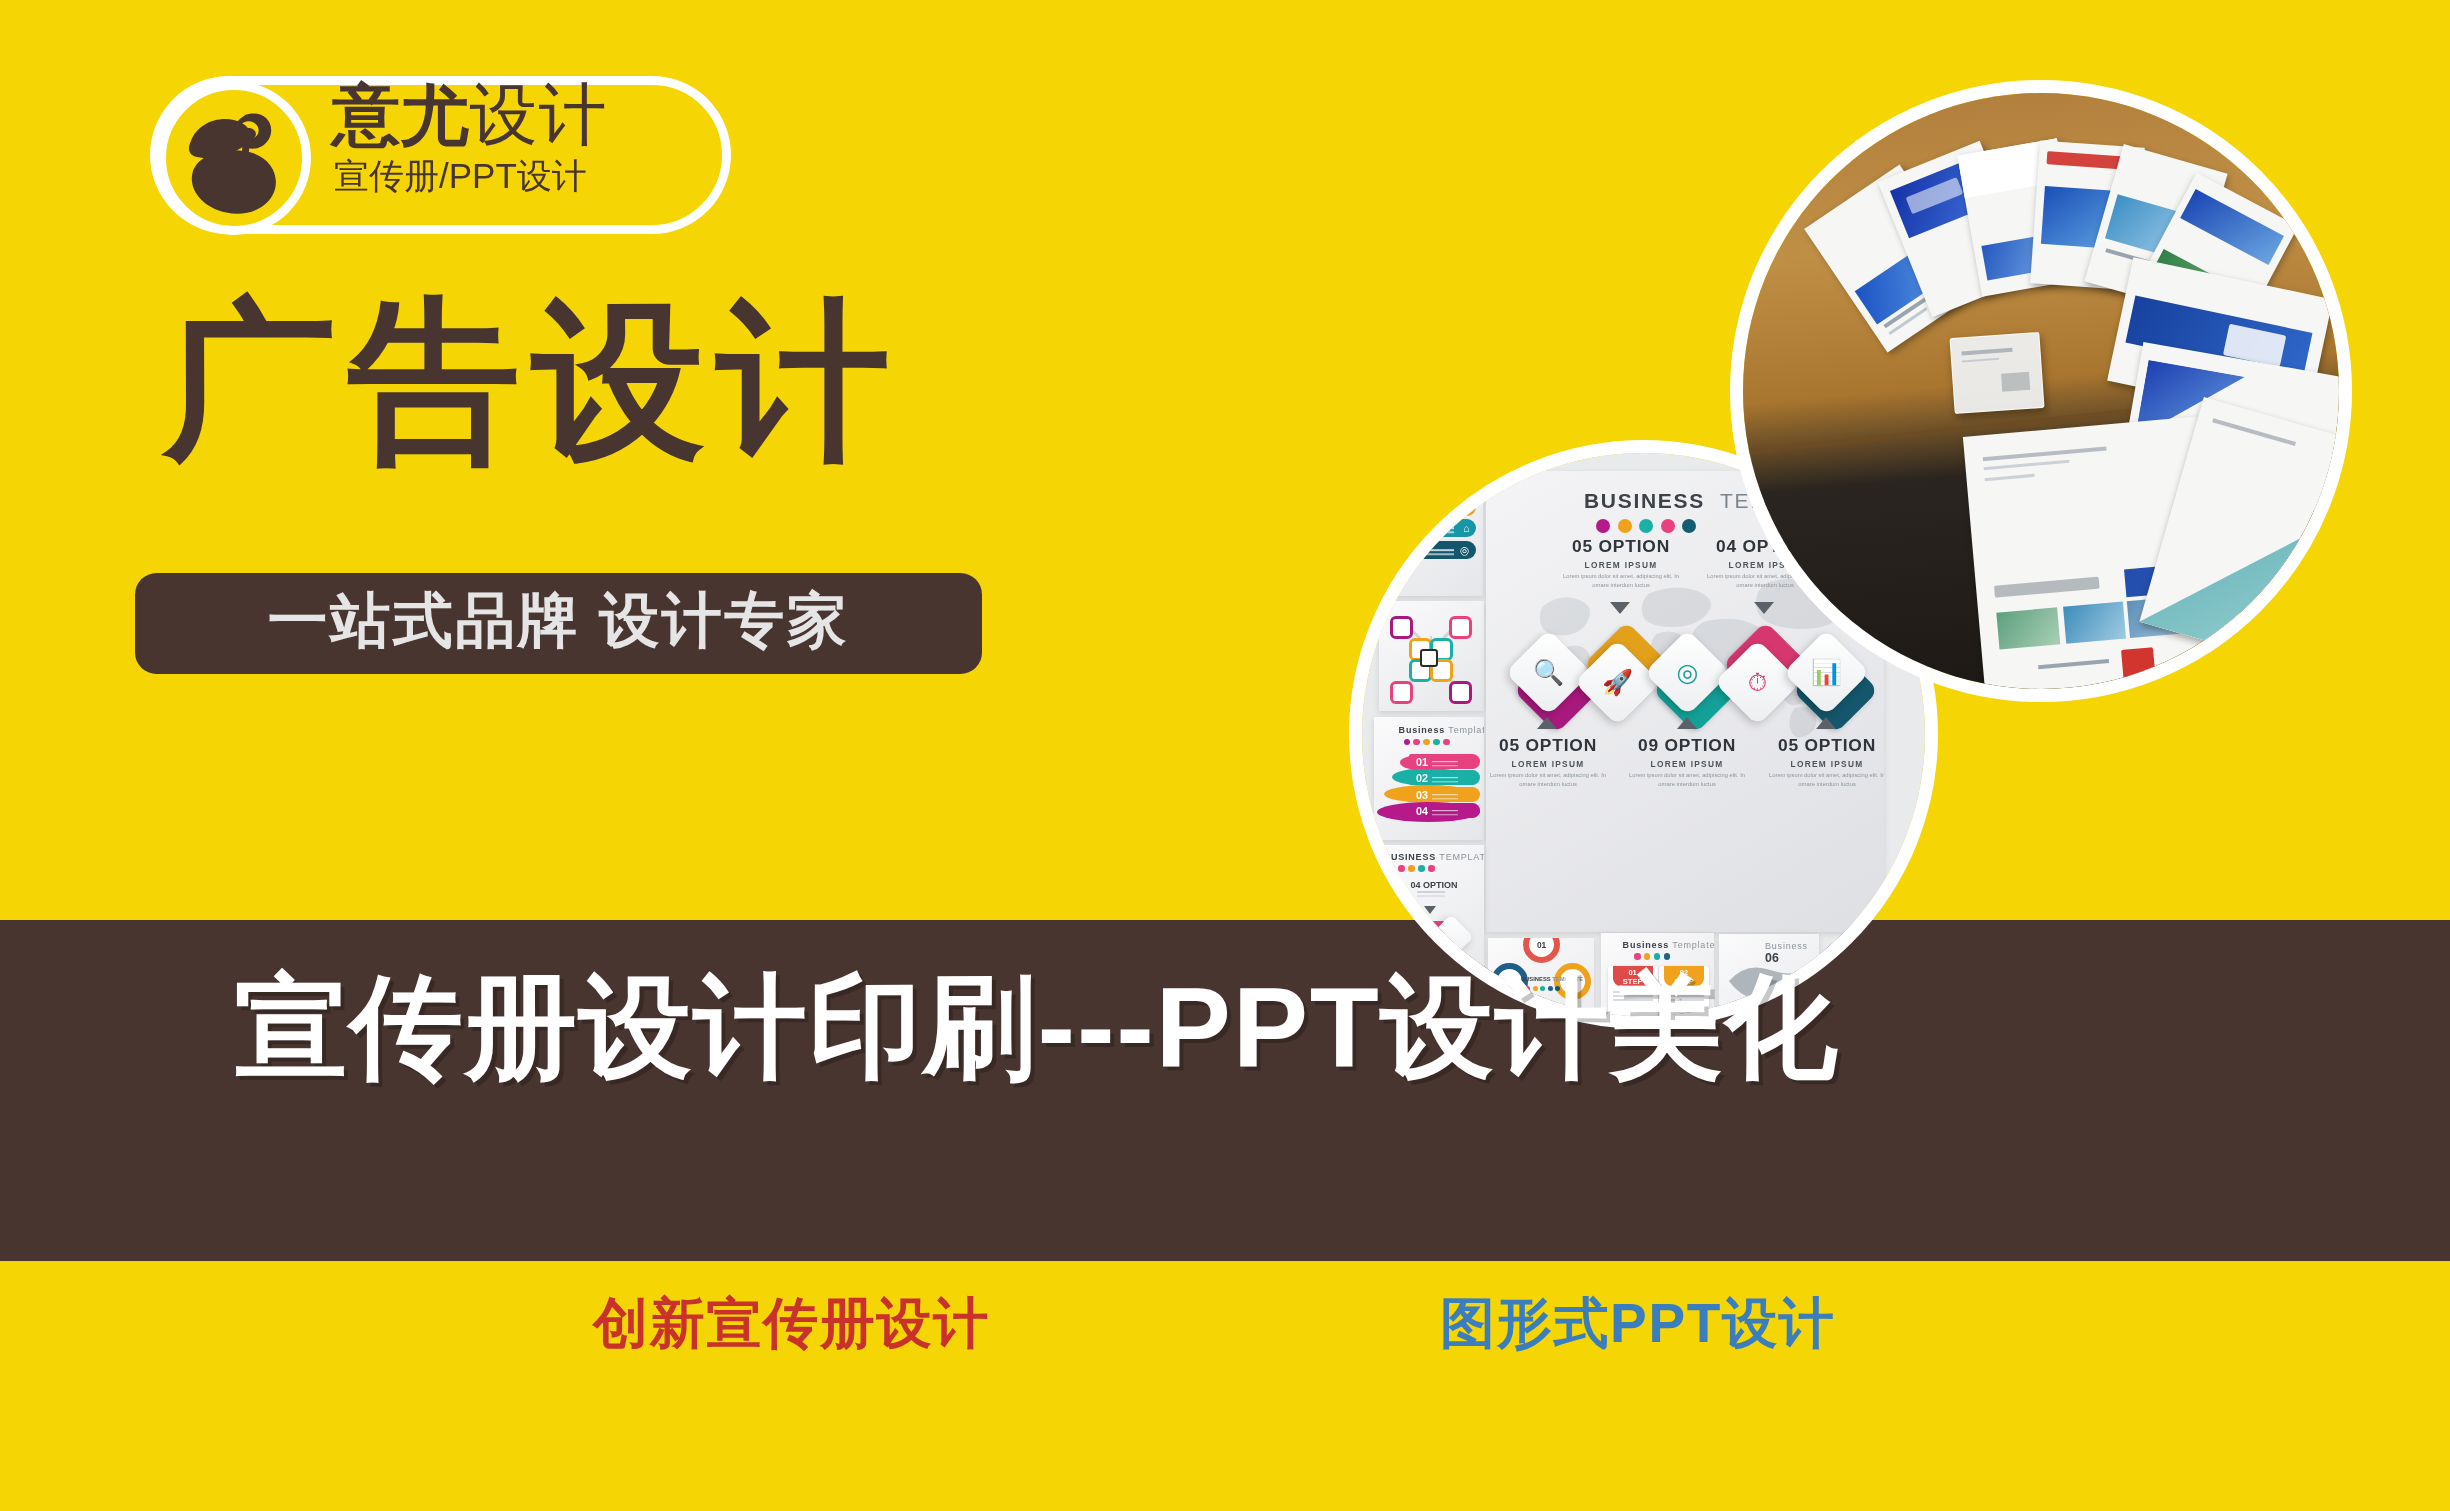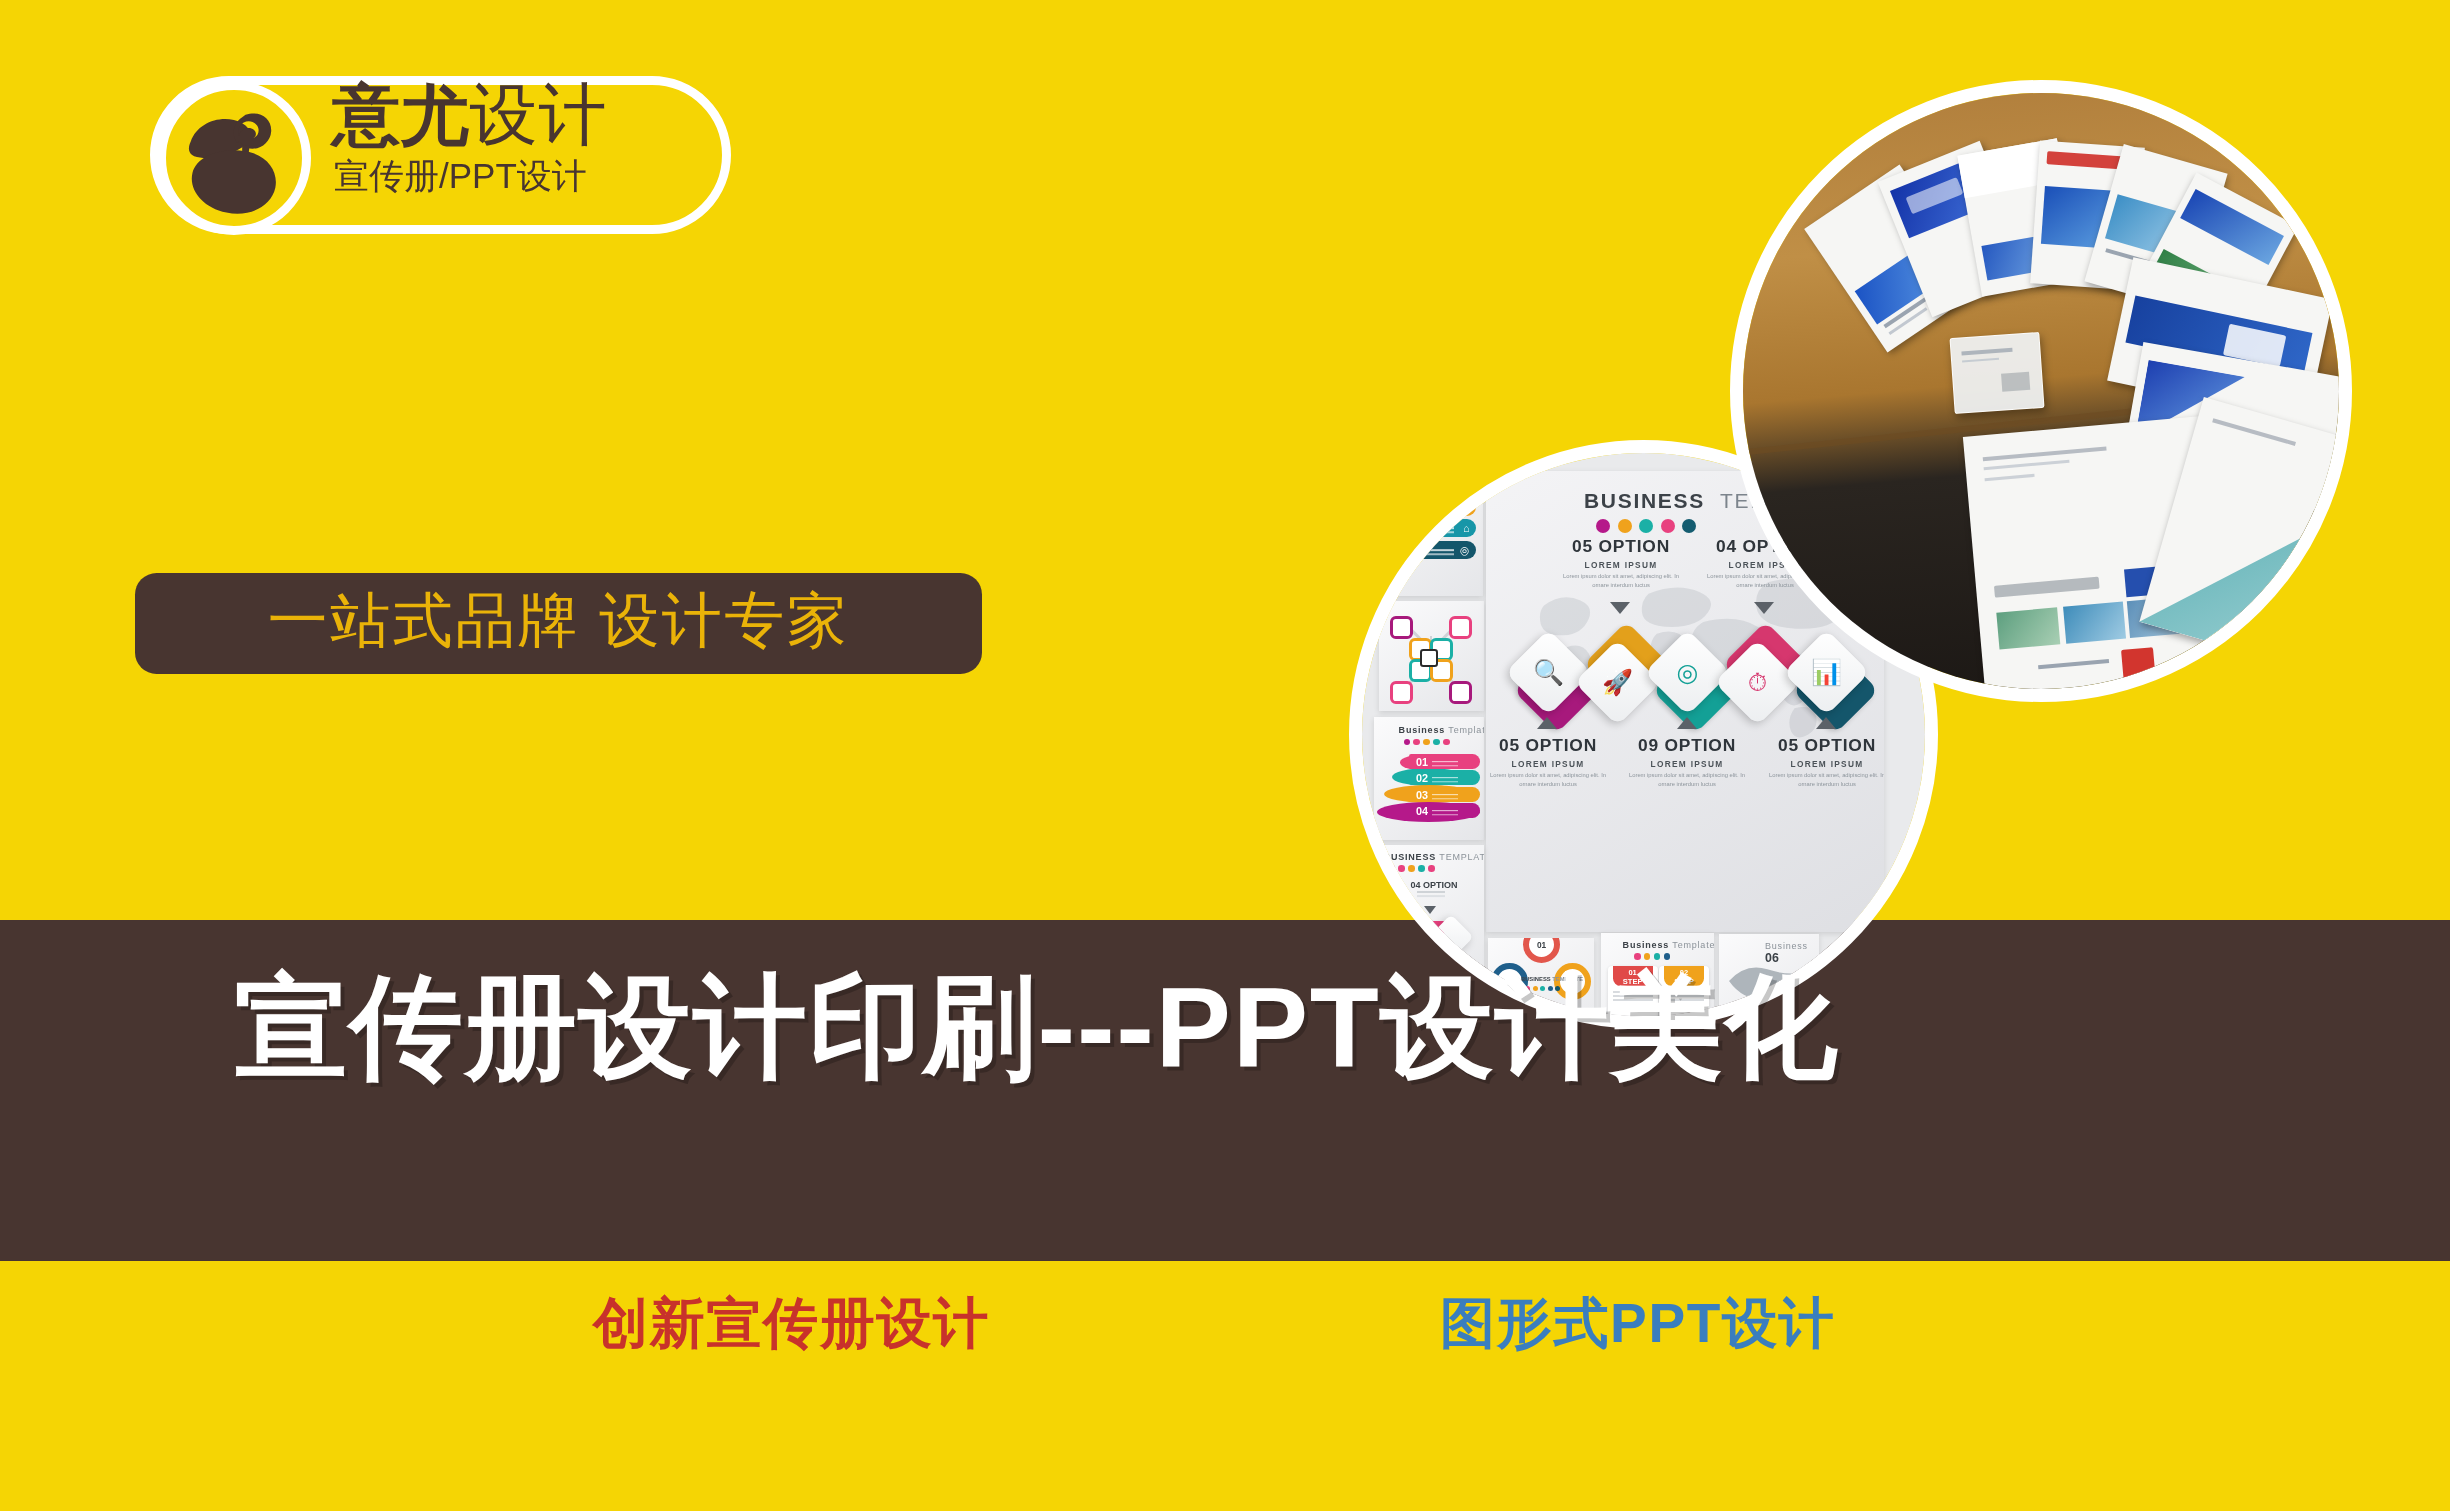--- a/index.html
+++ b/index.html
@@ -80,23 +80,23 @@
   
   .badge {
     position:absolute; left:135px; top:573px;
     width:847px; height:101px;
     background:#483530;
     border-radius:21.6px;
     display:flex; align-items:center; justify-content:center;
     z-index:5;
   }
   .badge-text {
-    color:#eab308;
+    color:#e5e5e5;
     font-size:60px; line-height:60px;
-    font-weight:normal;
+    font-weight:bold;
     letter-spacing:2.5px;
     white-space:nowrap;
     padding-bottom:4.1px;
   }
 
   
   .cap {
     position:absolute; top:1293px;
     font-size:55px; line-height:60px;
     font-weight:bold;
@@ -240,20 +240,21 @@
       <path d="M96 74 C122 78, 136 98, 132 118 C127 141, 100 154, 73 148 C44 142, 27 120, 32 100 C37 81, 64 69, 96 74 Z" fill="#483530"></path>
     </svg>
   </div>
 
   <div class="logo-cn">
     <span>意尤</span><span class="thin">设计</span>
   </div>
 
   <div class="logo-sub">宣传册/PPT设计</div>
 
+  <div class="big-title">广告设计</div>
 
   <div class="badge">
     <span class="badge-text">一站式品牌 设计专家</span>
   </div>
 
   <div class="circle circle-ppt">
     <div class="circle-inner">
       <div class="ppt-bg"></div>
 
       <div class="slide" style="left:23px;top:-15px;width:98px;height:158px;">

